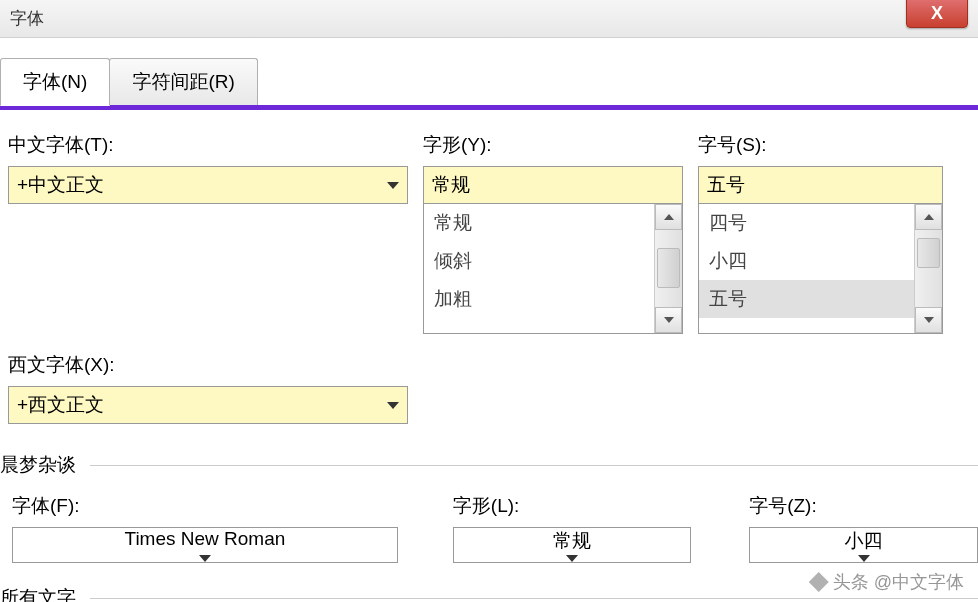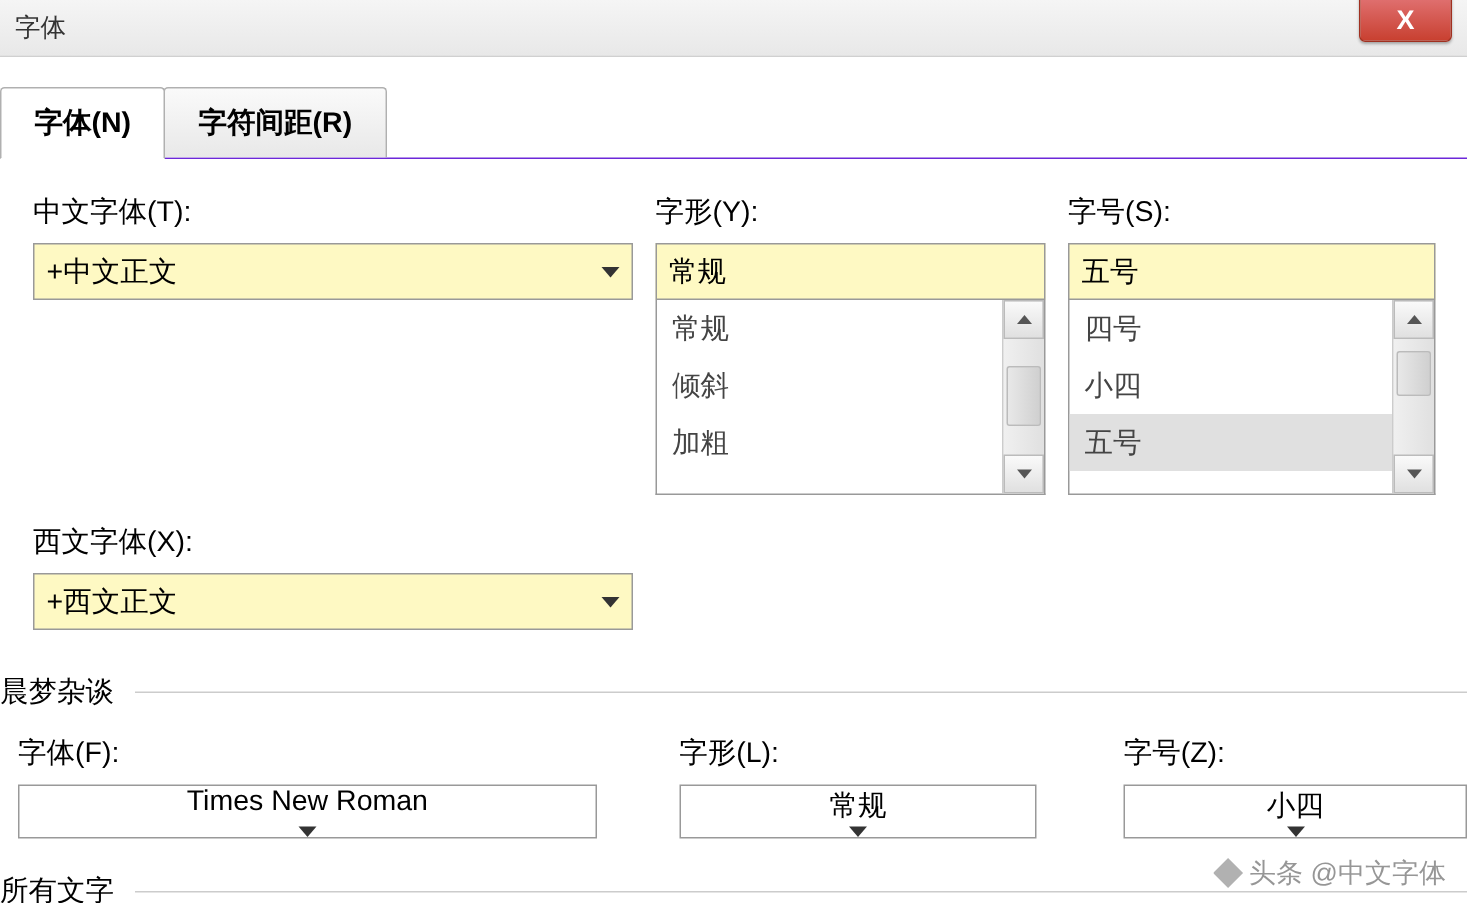--- a/index.html
+++ b/index.html
@@ -39,43 +39,42 @@
       font-size: 18px;
       font-weight: bold;
       cursor: pointer;
       box-shadow: 0 1px 2px rgba(0,0,0,0.3);
     }
     .content { padding: 0; }
     .tabs {
       display: flex;
       margin-top: 20px;
       margin-left: 0;
-      border-bottom: 1px solid #6d28d9;
+      border-bottom: 5px solid #6d28d9;
       align-items: flex-end;
-      font-weight: bold;
     }
     .tab {
       padding: 10px 22px;
       border: 1px solid #b0b0b0;
       border-bottom: none;
       background: linear-gradient(to bottom, #fafafa, #e8e8e8);
       font-size: 19px;
       cursor: pointer;
       margin-right: -1px;
       border-radius: 3px 3px 0 0;
     }
     .tab.active {
       background: #fff;
       position: relative;
       z-index: 2;
       border-bottom: 1px solid #fff;
       margin-bottom: -1px;
     }
     .form-area {
-      padding: 22px 20px 0 22px;
+      padding: 22px 20px 0 8px;
     }
     .row {
       display: flex;
       margin-bottom: 8px;
     }
     .col1 { width: 400px; margin-right: 15px; }
     .col2 { width: 260px; margin-right: 15px; }
     .col3 { width: 245px; }
     .label { font-size: 19px; margin-bottom: 8px; display: block; }
     .combo {

